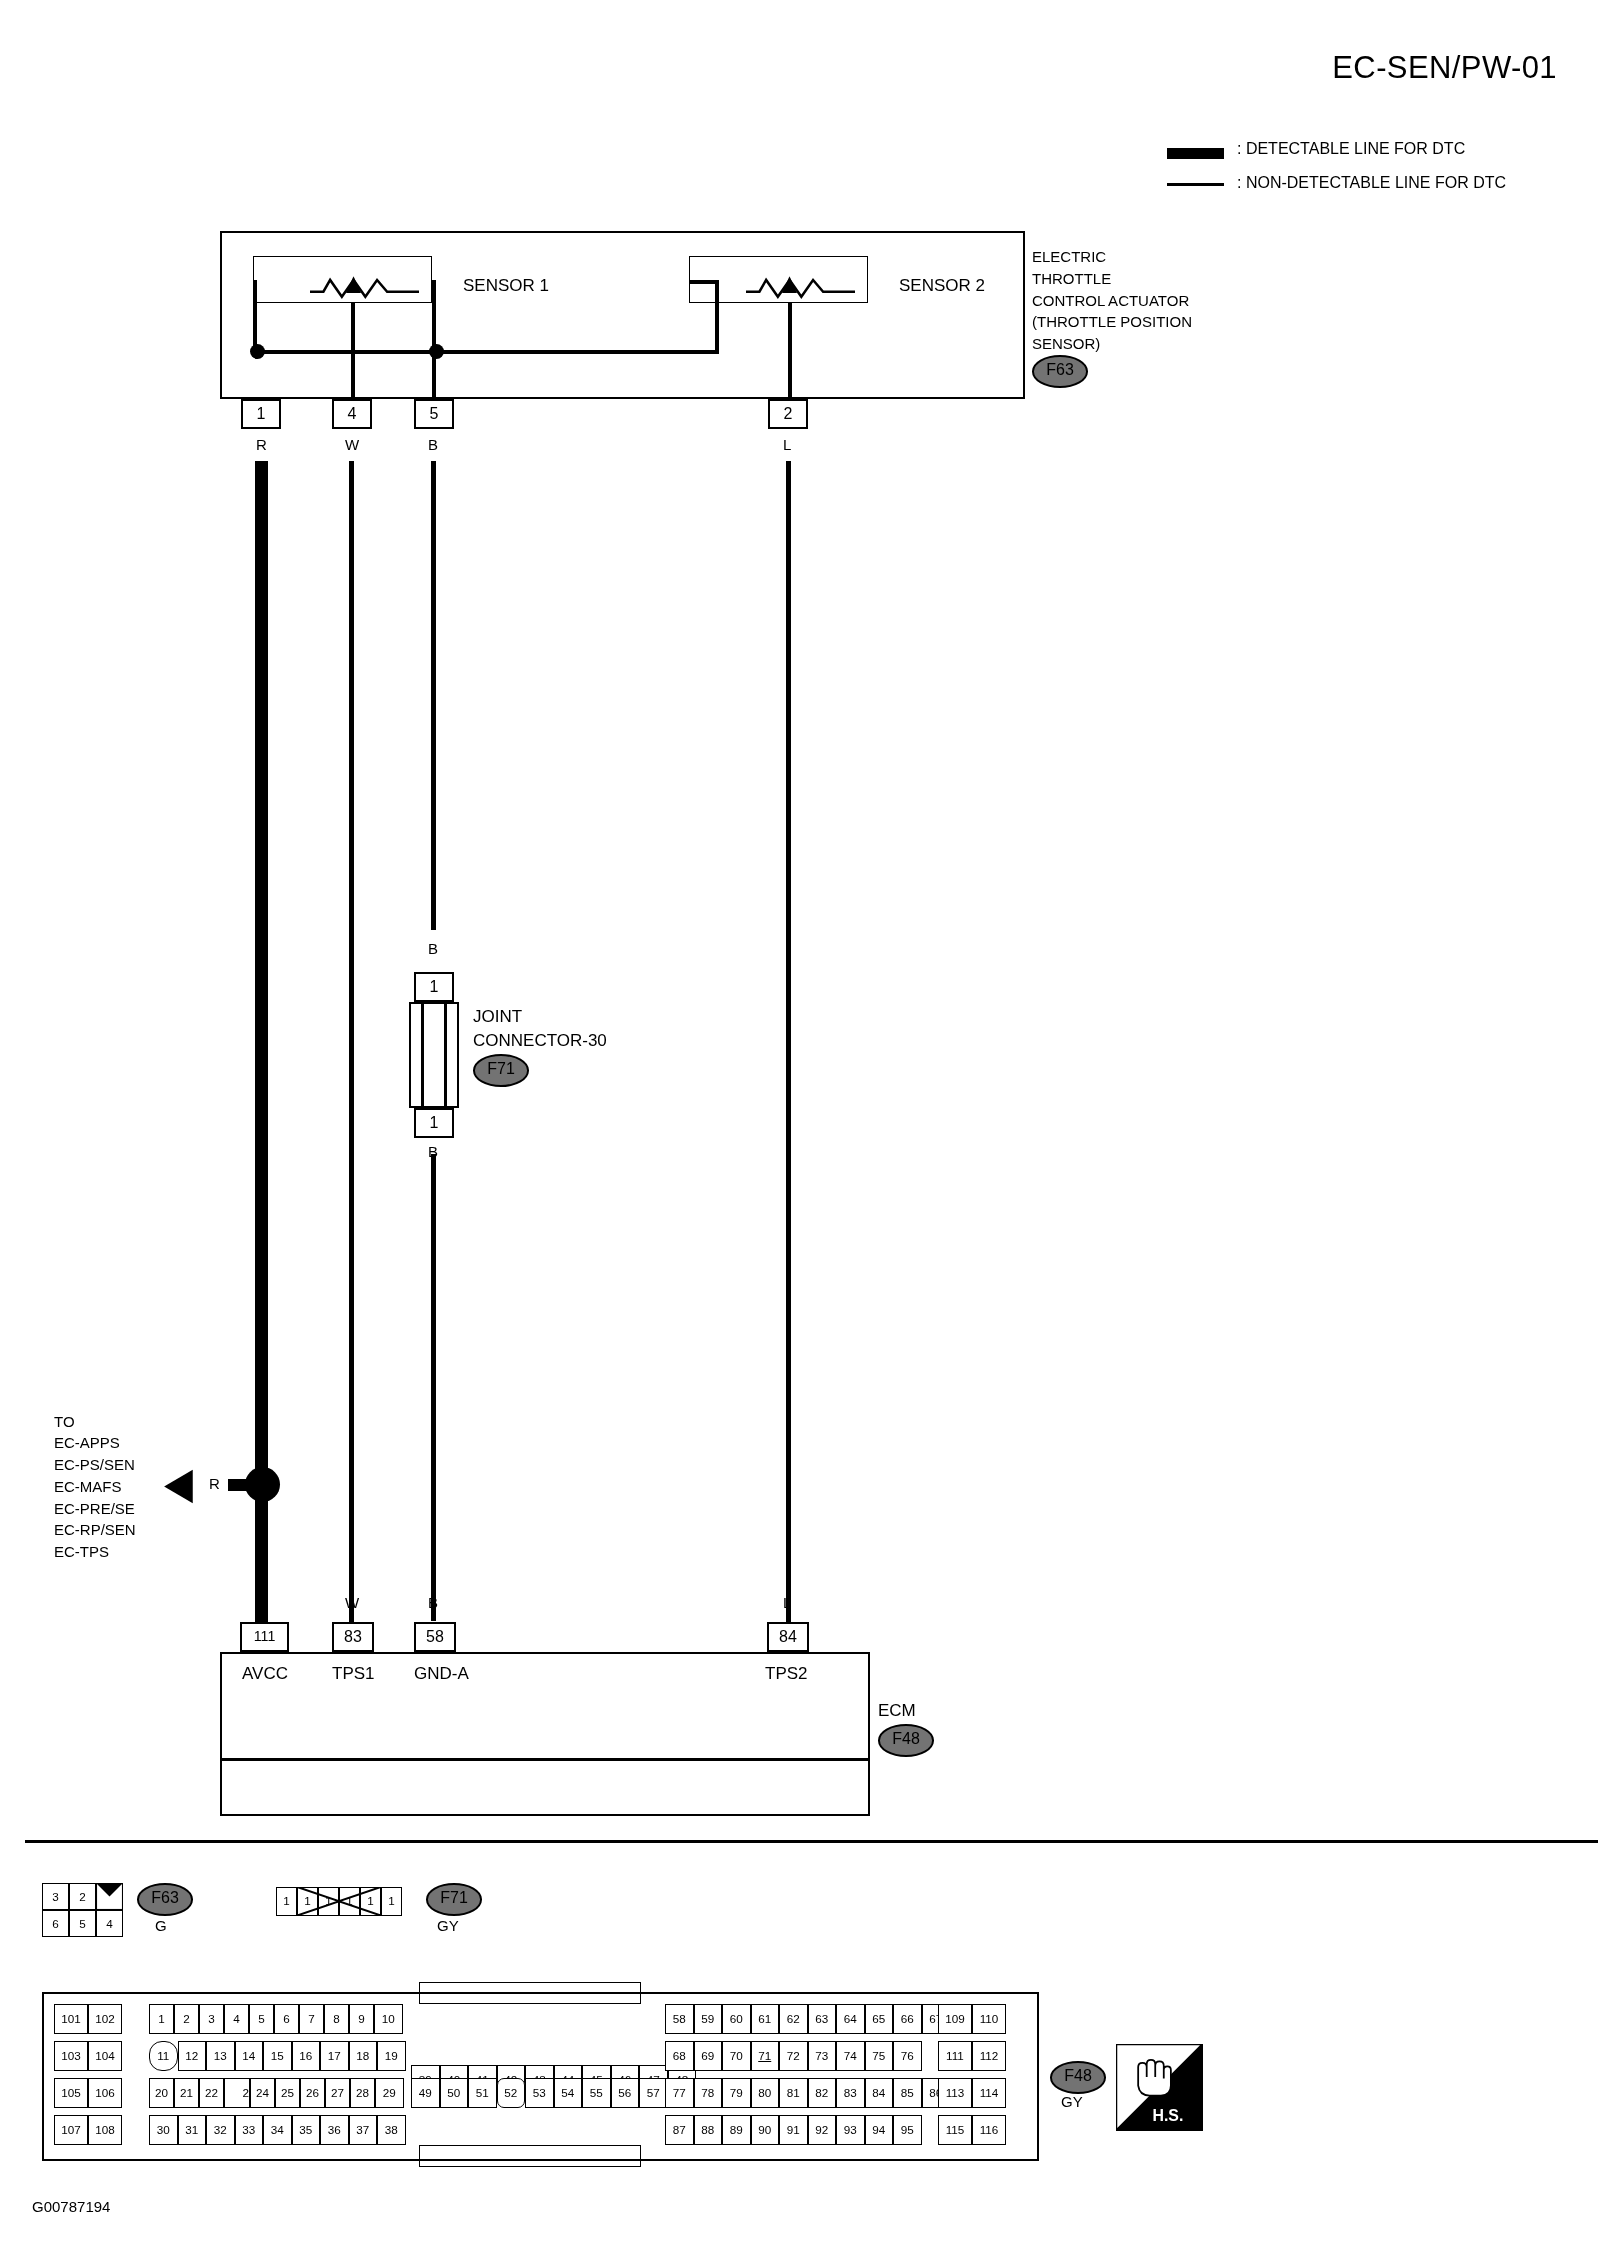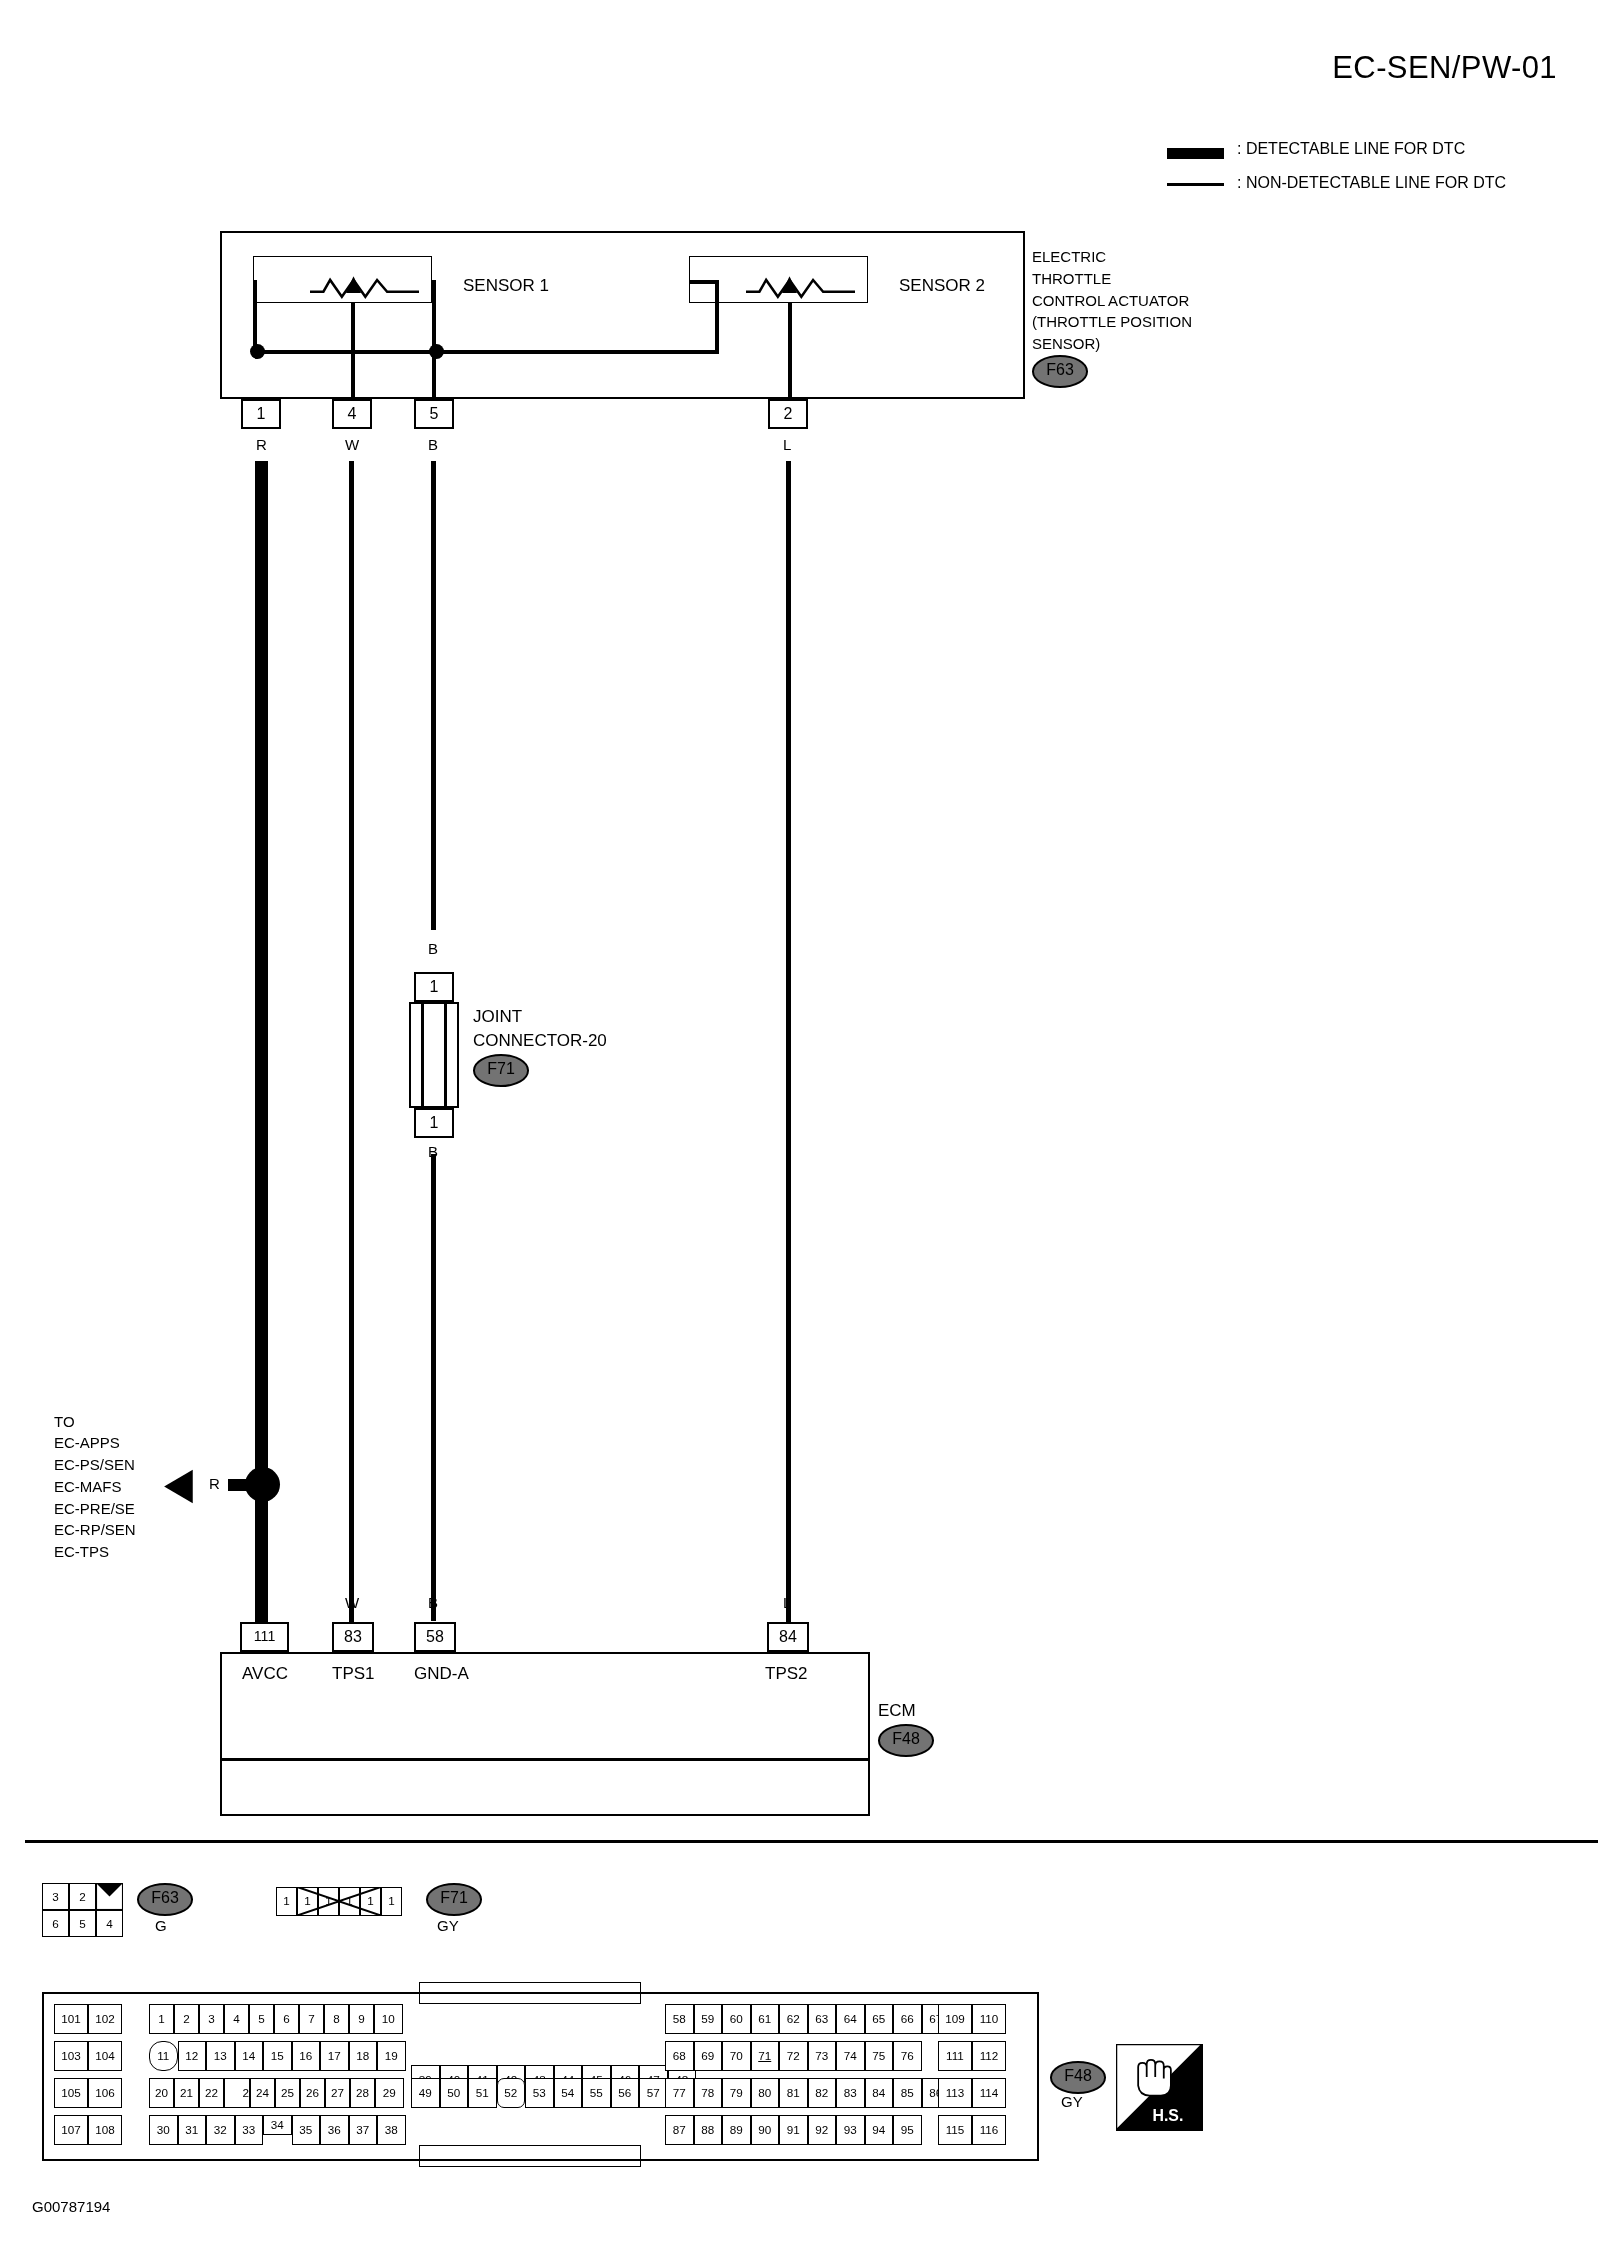--- a/index.html
+++ b/index.html
@@ -119,21 +119,21 @@
   </div>
   <div class="box" style="left:409px;top:1002px;width:50px;height:106px;"></div>
   <div class="ln" style="left:421px;top:1002px;width:3.4px;height:106px;"></div>
   <div class="ln" style="left:444px;top:1002px;width:3.4px;height:106px;"></div>
   <div class="pin" style="left:414px;top:1108px;width:40px;height:30px;">
     <span>1</span>
   </div>
   <div class="t lbl-sm" style="left:428px;top:1143px;">B</div>
 
   <div class="t lbl" style="left:473px;top:1007px;">JOINT</div>
-  <div class="t lbl" style="left:473px;top:1031px;">CONNECTOR-20</div>
+  <div class="t lbl" style="left:473px;top:1031px;">CONNECTOR-30</div>
   <div class="oval" style="left:473px;top:1054px;width:52px;height:28.5px;font-size:16px;line-height:25px;">
     <span>F71</span>
   </div>
 
   <div class="t lbl-sm" style="left:54px;top:1413px;">TO</div>
   <div class="t lbl-sm" style="left:54px;top:1434px;">EC-APPS</div>
   <div class="t lbl-sm" style="left:54px;top:1456px;">EC-PS/SEN</div>
   <div class="t lbl-sm" style="left:54px;top:1478px;">EC-MAFS</div>
   <div class="t lbl-sm" style="left:54px;top:1500px;">EC-PRE/SE</div>
   <div class="t lbl-sm" style="left:54px;top:1521px;">EC-RP/SEN</div>
@@ -266,21 +266,21 @@
     <div class="cell" style="width:25px;height:30px;">26</div>
     <div class="cell" style="width:25px;height:30px;">27</div>
     <div class="cell" style="width:25px;height:30px;">28</div>
     <div class="cell" style="width:28.5px;height:30px;">29</div>
   </div>
   <div class="cellrow" style="left:149px;top:2115px;">
     <div class="cell" style="width:28.5px;height:30px;">30</div>
     <div class="cell" style="width:28.5px;height:30px;">31</div>
     <div class="cell" style="width:28.5px;height:30px;">32</div>
     <div class="cell" style="width:28.5px;height:30px;">33</div>
-    <div class="cell" style="width:28.5px;height:20px;">34</div>
+    <div class="cell" style="width:28.5px;height:30px;">34</div>
     <div class="cell" style="width:28.5px;height:30px;">35</div>
     <div class="cell" style="width:28.5px;height:30px;">36</div>
     <div class="cell" style="width:28.5px;height:30px;">37</div>
     <div class="cell" style="width:28.5px;height:30px;">38</div>
   </div>
 
   <div class="cellrow" style="left:411px;top:2041px;margin-top:24px;">
     <div class="cell" style="width:28.5px;height:30px;">39</div>
     <div class="cell" style="width:28.5px;height:30px;">40</div>
     <div class="cell" style="width:28.5px;height:30px;">41</div>

